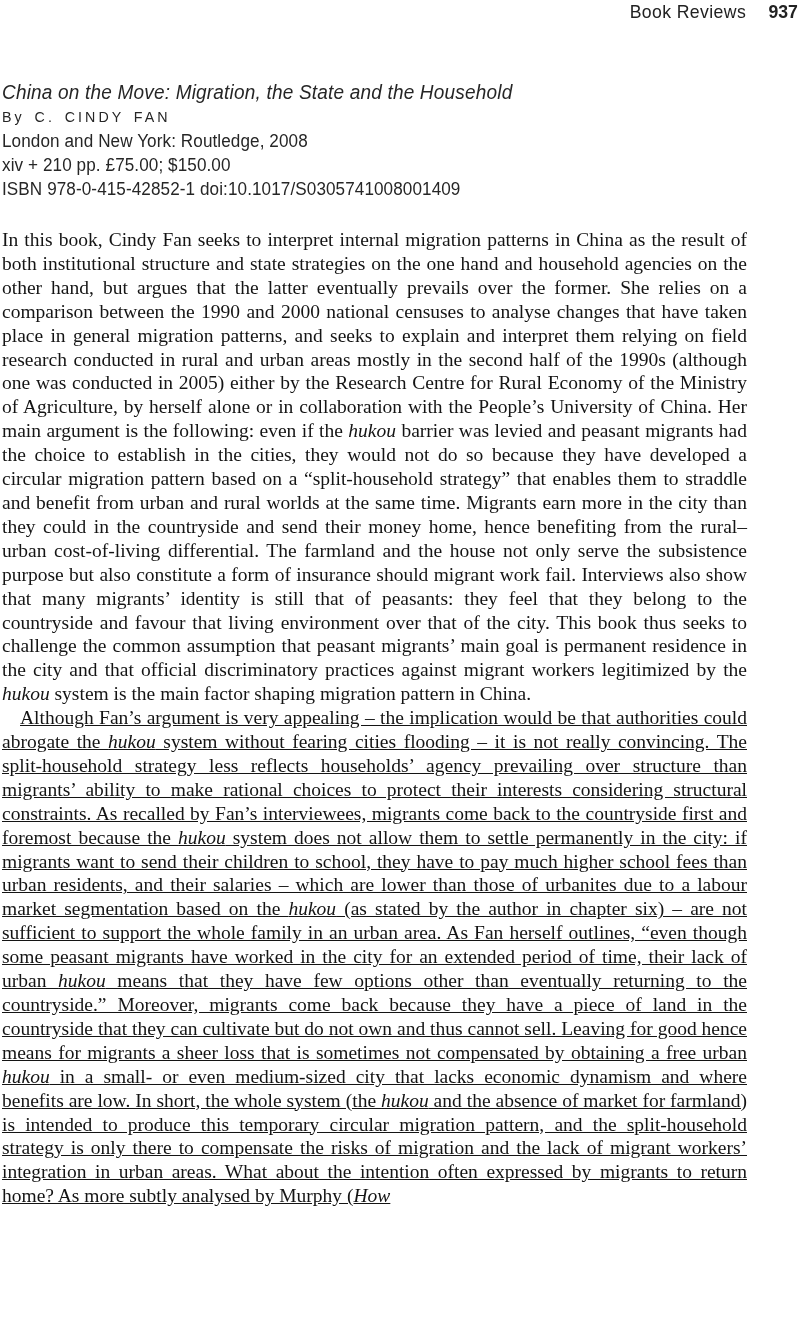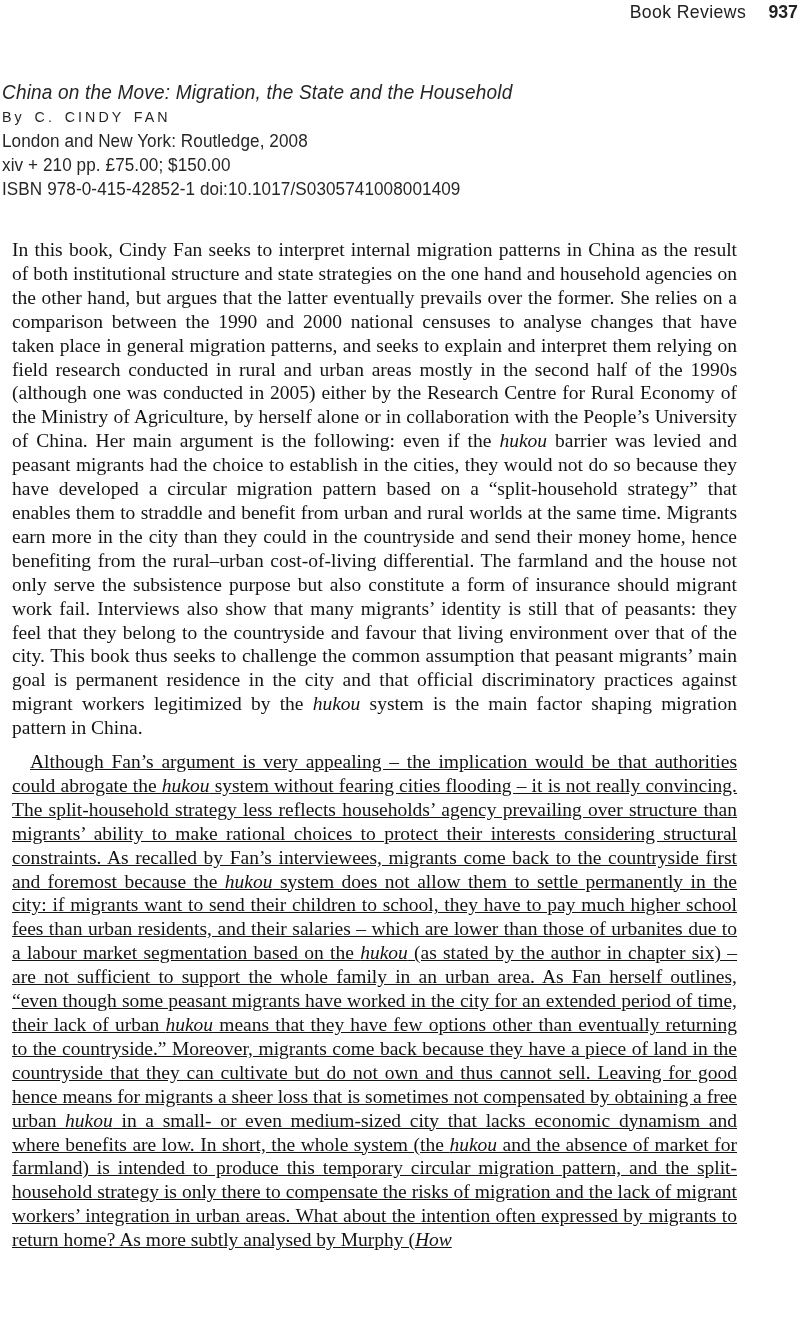--- a/index.html
+++ b/index.html
@@ -46,21 +46,21 @@
   .review-body {
     position: absolute;
     left: 2px;
     top: 228px;
     width: 745px;
     font-family: "Liberation Serif", serif;
     font-size: 19.5px;
     line-height: 23.9px;
     color: #141414;
   }
-  .para { text-align: justify; margin: 10px; }
+  .para { text-align: justify; margin: 0; }
   .para.indent { text-indent: 18px; text-decoration: underline; }
   .it { font-style: italic; }
 </style>
 </head>
 <body>
 
 <div class="page">
 
   <div class="running-head">
     <span class="rh-title">Book Reviews</span><span class="rh-page">937</span>

